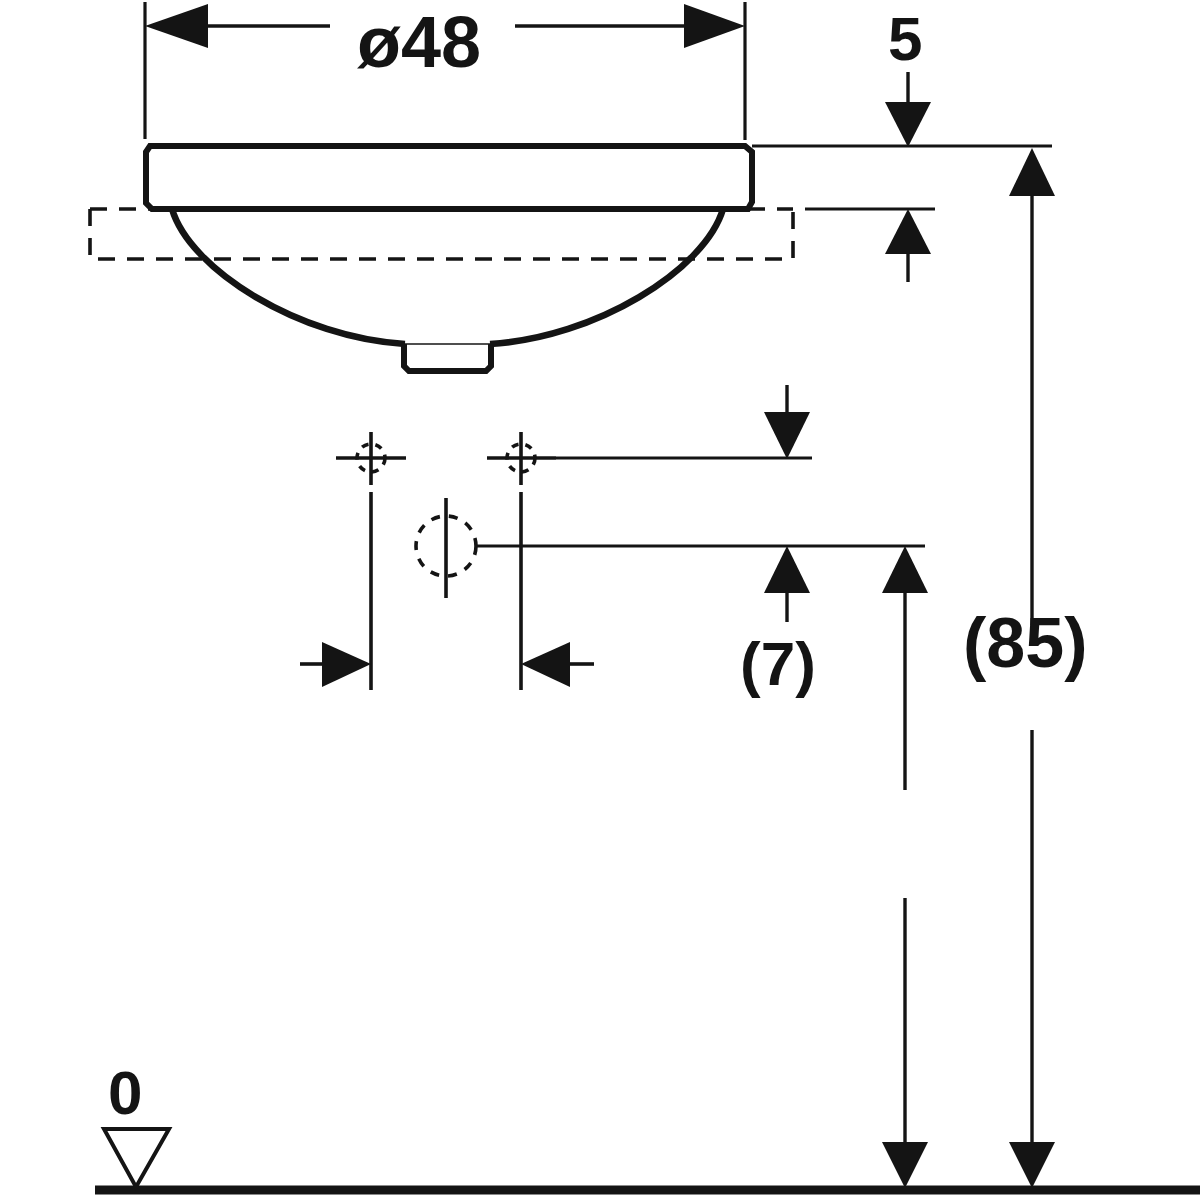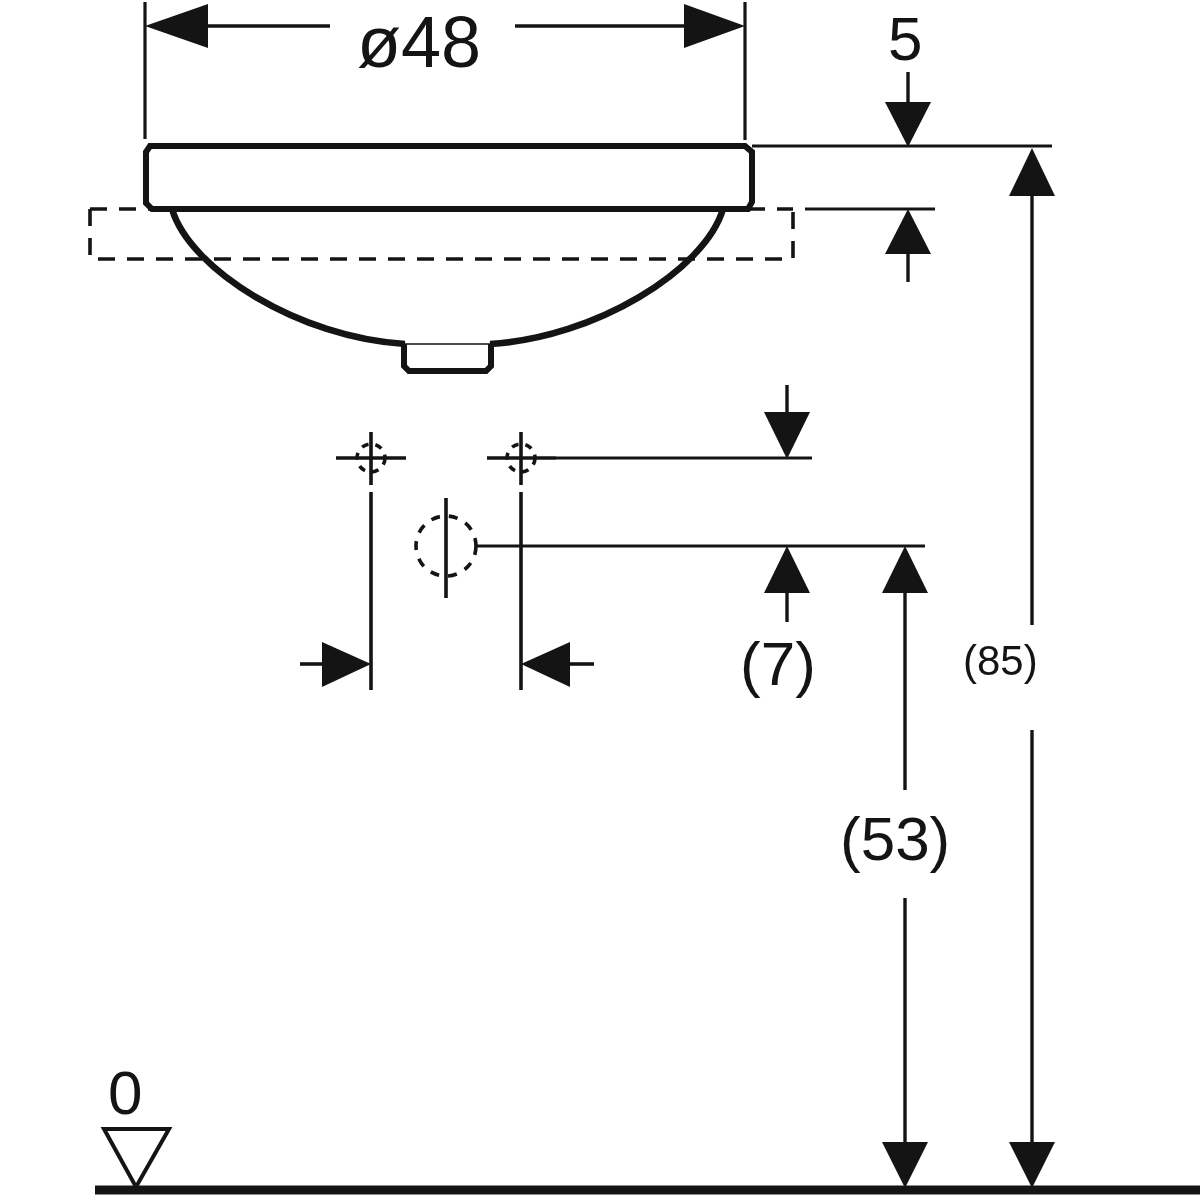--- a/index.html
+++ b/index.html
@@ -8,21 +8,21 @@
     width:1200px;height:1200px;
     background:#ffffff;
     font-family:"Liberation Sans", sans-serif;
     overflow:hidden;
   }
   #drawing{position:absolute;left:0;top:0;width:1200px;height:1200px;}
   .lbl{
     position:absolute;
     color:#141414;
     font-family:"Liberation Sans", sans-serif;
-    font-weight:400;
+    font-weight:700;
     white-space:nowrap;
     line-height:1;
     user-select:none;
   }
 </style>
 </head>
 <body>
 
 <div id="stage">
 
@@ -159,19 +159,18 @@
     </g>
   </svg>
 
   <div class="lbl" style="left:357px;top:6px;font-size:72px;">ø48</div>
 
   <div class="lbl" style="left:888px;top:8px;font-size:62px;">5</div>
 
 
   <div class="lbl" style="left:740px;top:633px;font-size:62px;">(7)</div>
 
-  <div class="lbl" style="left:840px;top:808px;font-size:62px;">(53)</div>
 
-  <div class="lbl" style="left:963px;top:640px;font-size:42px;">(85)</div>
+  <div class="lbl" style="left:963px;top:608px;font-size:70px;">(85)</div>
 
   <div class="lbl" style="left:108px;top:1062px;font-size:62px;">0</div>
 
 </div>
 
 </body></html>

